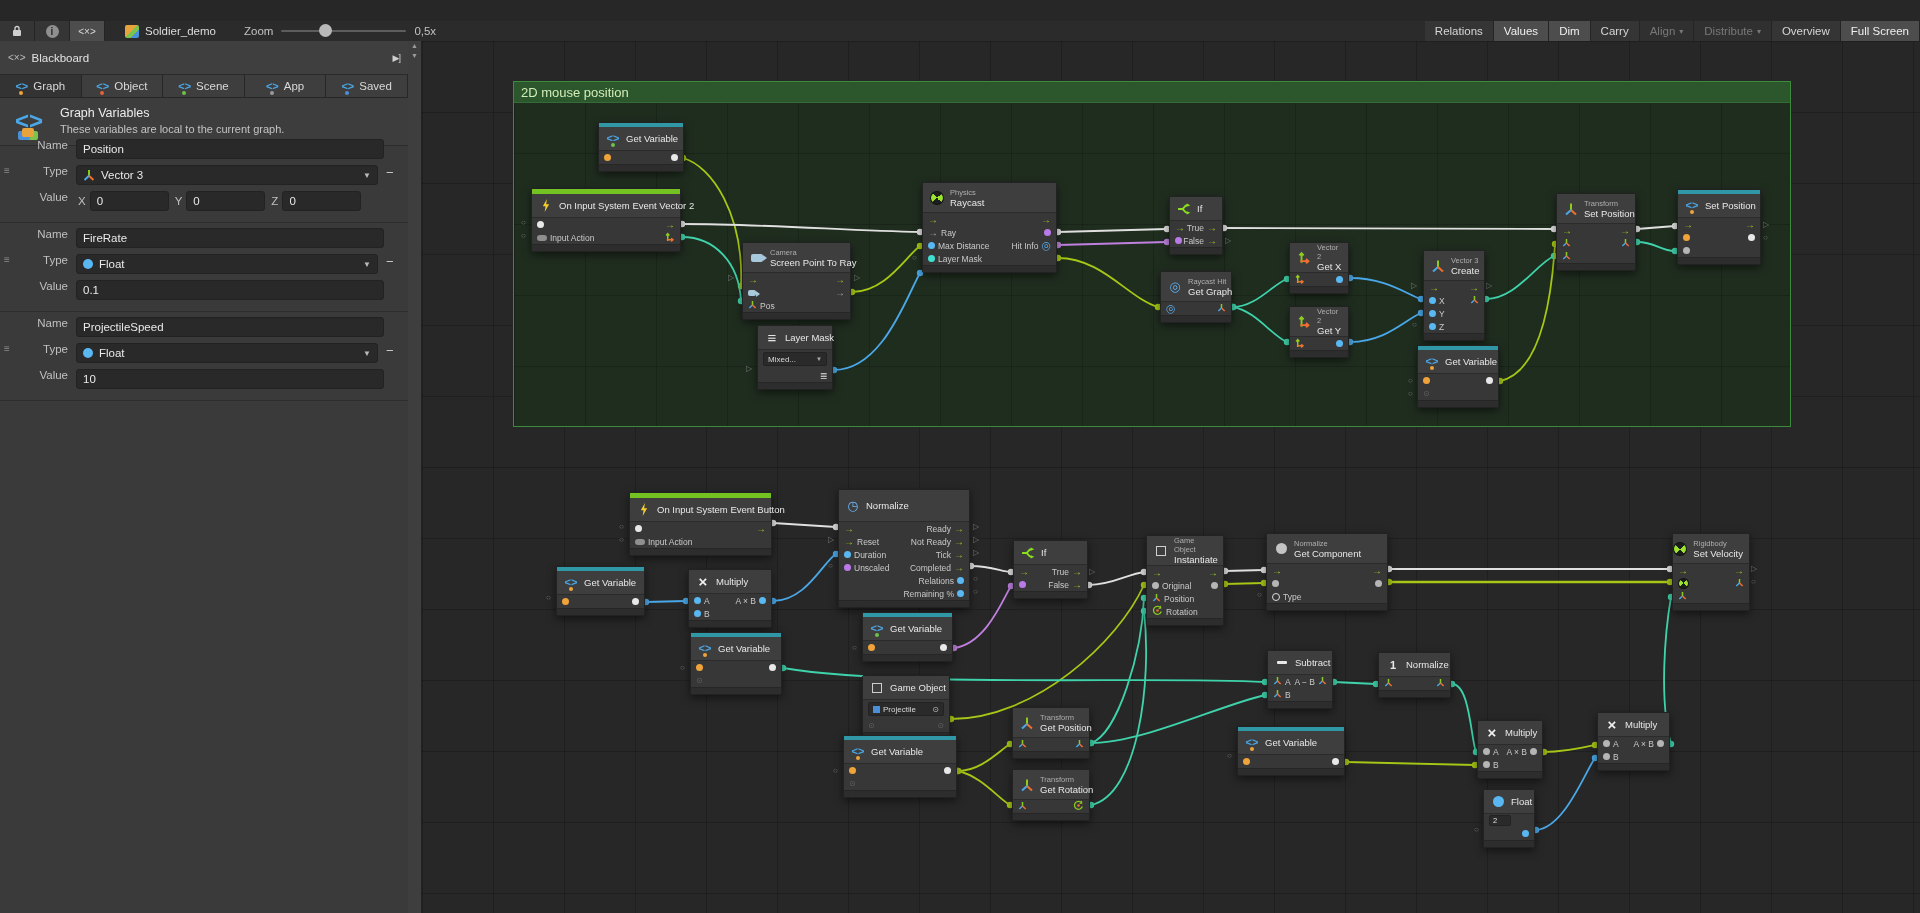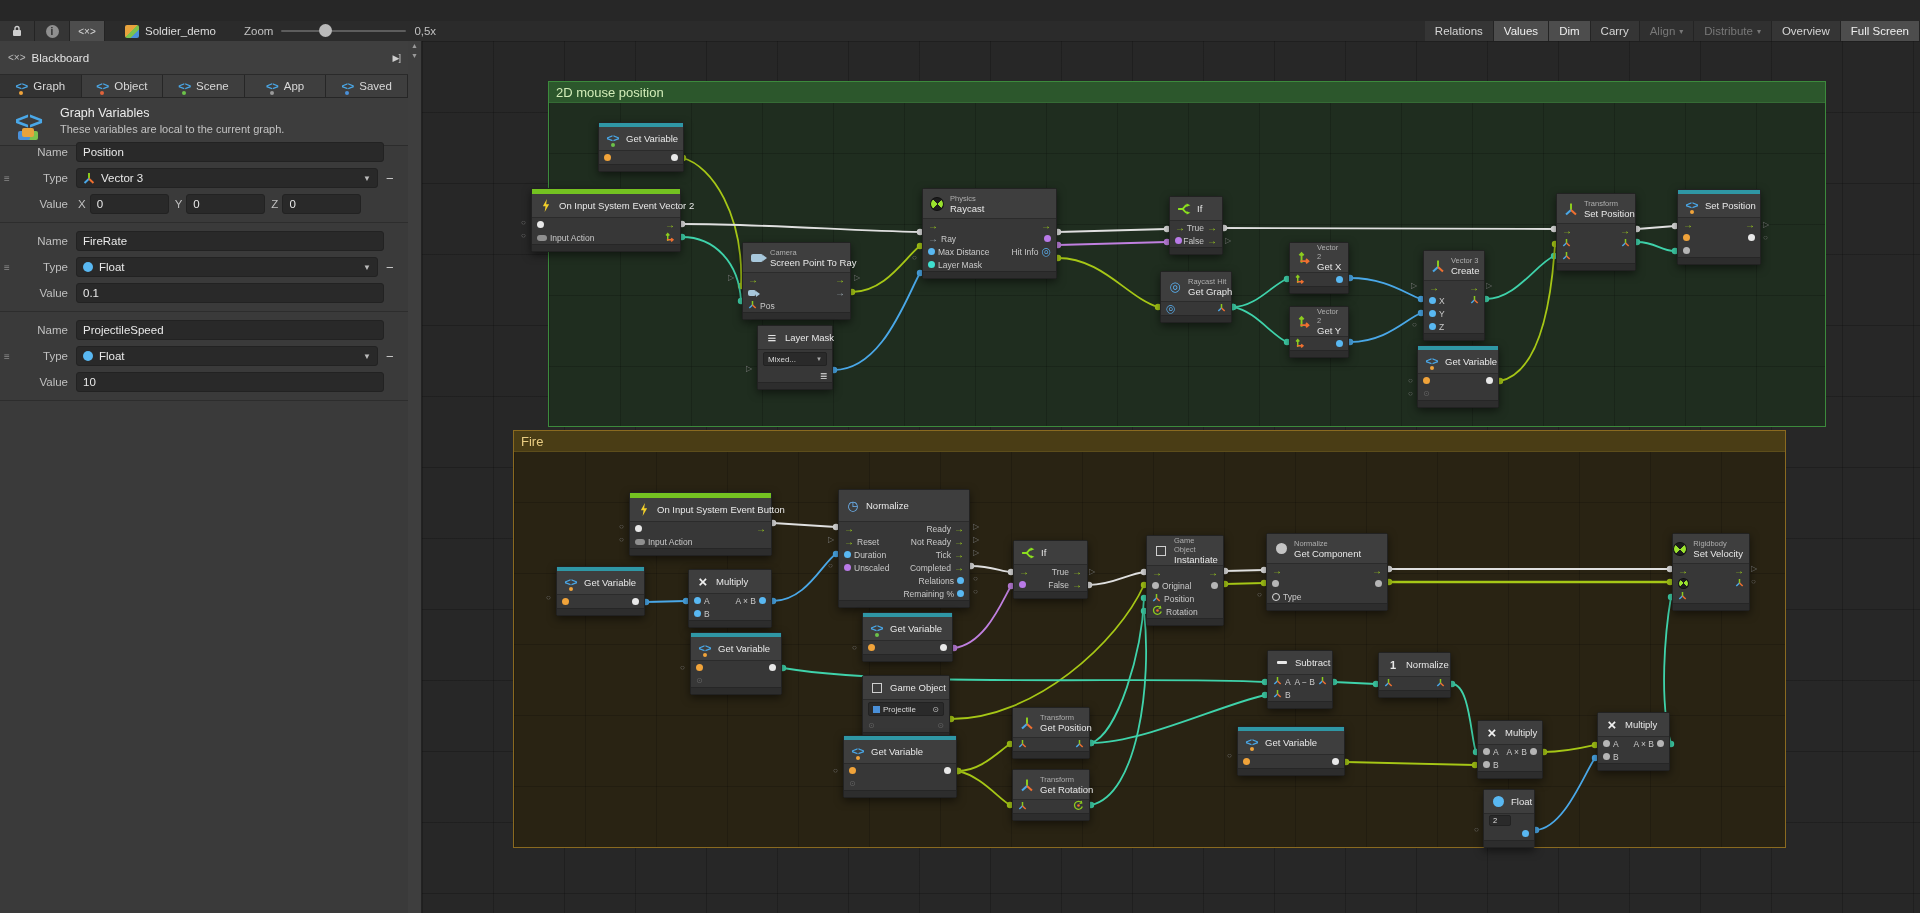--- a/index.html
+++ b/index.html
@@ -33,21 +33,21 @@
   .tabs{display:flex;height:22px;border-bottom:1px solid #262626;background:#343434;}
   .tab{flex:1;display:flex;align-items:center;justify-content:center;gap:5px;font-size:11.5px;color:#d8d8d8;
        background:#3e3e3e;border-right:1px solid #262626;cursor:default;}
   .tab.active{background:#333333;}
   .gvhead{display:flex;gap:10px;padding:8px 8px 10px 8px;background:#3d3d3d;border-bottom:1px solid #2c2c2c;align-items:center;}
   .gvicon{position:relative;font-size:24px;font-weight:bold;color:#4aa8e8;line-height:24px;width:42px;text-align:center;}
   .gvicon i{position:absolute;left:14px;bottom:-4px;width:12px;height:9px;background:#e8a33d;border-radius:2px;box-shadow:-4px 3px 0 #4a90d9, 4px 3px 0 #7cc24e;}
   .gvt1{font-size:12.5px;color:#ececec;margin-bottom:3px;}
   .gvt2{font-size:11px;color:#c3c3c3;}
   .vars{position:absolute;left:0;top:98px;right:0;}
-  .vrow{display:flex;align-items:center;height:26px;padding-right:6px;}
+  .vrow{display:flex;align-items:flex-start;height:26px;padding-right:6px;}
   .vlab{width:68px;text-align:right;color:#c0c0c0;font-size:11.5px;padding-right:8px;flex:none;}
   .vhandle{position:absolute;left:4px;color:#8a8a8a;font-size:10px;}
   .tin{width:294px;height:18px;background:#292929;border:1px solid #222;border-radius:3px;color:#e9e9e9;
        font-size:11.5px;padding:0 6px;font-family:inherit;outline:none;flex:none;}
   .tsel{width:302px;height:20px;background:#292929;border:1px solid #222;border-radius:3px;display:flex;align-items:center;gap:6px;padding:0 6px;box-sizing:border-box;font-size:11.5px;color:#e9e9e9;flex:none;}
   .tsel .car{margin-left:auto;color:#bbb;font-size:8px;}
   .minusb{margin-left:8px;color:#d0d0d0;font-size:13px;cursor:default;}
   .v3wrap{display:flex;align-items:center;gap:4px;}
   .v3wrap .axl{color:#c0c0c0;font-size:11.5px;margin-left:2px;}
   .tin.small{width:65px;}
@@ -58,21 +58,21 @@
          display:flex;align-items:center;justify-content:center;font-size:13px;cursor:default;}
   
   .stage{position:absolute;left:422px;top:41px;right:0;bottom:0;overflow:hidden;background:#272727;
     background-image:repeating-linear-gradient(to right,rgba(0,0,0,.20) 0 1px,transparent 1px 71px),
                      repeating-linear-gradient(to bottom,rgba(0,0,0,.20) 0 1px,transparent 1px 71px);}
   .world{position:absolute;left:-422px;top:-41px;width:1920px;height:913px;}
   .group{position:absolute;border:1px solid;box-sizing:border-box;
     background-image:repeating-linear-gradient(to right,rgba(0,0,0,.18) 0 1px,transparent 1px 71px),
                      repeating-linear-gradient(to bottom,rgba(0,0,0,.18) 0 1px,transparent 1px 71px);}
   .group .ghead{height:20px;display:flex;align-items:center;padding-left:7px;font-size:13px;}
-  .group.green{background-color:#1f2d1f;border-color:#3c8a3c;margin-left:35px;}
+  .group.green{background-color:#1f2d1f;border-color:#3c8a3c;}
   .group.green .ghead{background:#2c572c;color:#d2ecb8;border-bottom:1px solid #356b35;}
   .group.amber{background-color:#292313;border-color:#8a6a20;}
   .group.amber .ghead{background:#4a3d15;color:#e8cc82;border-bottom:1px solid #5d4d1b;}
   svg.wires{position:absolute;left:0;top:0;pointer-events:none;}
   
   .node{position:absolute;background:#373737;border:1px solid #222;border-radius:2px;box-shadow:0 3px 8px rgba(0,0,0,.5);box-sizing:border-box;}
   .strip{height:4px;}
   .strip.green{height:5px;background:#74c221;}
   .strip.teal{background:#2f97a5;}
   .nhead{display:flex;align-items:center;gap:5px;padding:0 6px;background:#3e3e3e;border-bottom:1px solid #2b2b2b;box-sizing:border-box;}
@@ -268,23 +268,20 @@
         </div>
         <div class="vdiv"></div>
       </div>
   </div>
   <div class="gutter">▲<br>▼</div>
 
   <div class="stage">
     <div class="world" id="world">
         <div class="group green" style="left: 513px; top: 81px; width: 1278px; height: 346px;">
           <div class="ghead">2D mouse position</div>
-        </div>
-        <div class="group amber" style="left: 513px; top: 430px; width: 1273px; height: 418px;">
-          <div class="ghead">Fire</div>
         </div>
         <svg class="wires" width="1920" height="913">
           <path d="M683,158 C712,166 744,215 741,286" fill="none" stroke="#a6c716" stroke-width="1.8"></path>
           <circle cx="683" cy="158" r="3.2" fill="#a6c716"></circle>
           <circle cx="741" cy="286" r="3.2" fill="#a6c716"></circle>
           <path d="M682,224 C770,224 850,231 920,232" fill="none" stroke="#e0e0e0" stroke-width="1.8"></path>
           <circle cx="682" cy="224" r="3.2" fill="#e0e0e0"></circle>
           <circle cx="920" cy="232" r="3.2" fill="#e0e0e0"></circle>
           <path d="M682,237 C714,237 739,262 741,301" fill="none" stroke="#3fd3ab" stroke-width="1.8"></path>
           <circle cx="682" cy="237" r="3.2" fill="#3fd3ab"></circle>
@@ -539,21 +536,21 @@
             <span class="car">▼</span>
           </div>
           <div class="prow">
             <span class="pl"></span>
             <span class="pr">
               <span class="lay-ic">≡</span>
             </span>
           </div>
           <div class="nfoot"></div>
         </div>
-        <div class="node" style="left: 922px; top: 188px; width: 135px;">
+        <div class="node" style="left: 922px; top: 182px; width: 135px;">
           <div class="nhead" style="height: 30px;">
             <span class="hic">
               <span class="phys"></span>
             </span>
             <span>
               <div class="ncat">Physics</div>
               <div class="nname">Raycast</div>
             </span>
           </div>
           <div class="prow">

